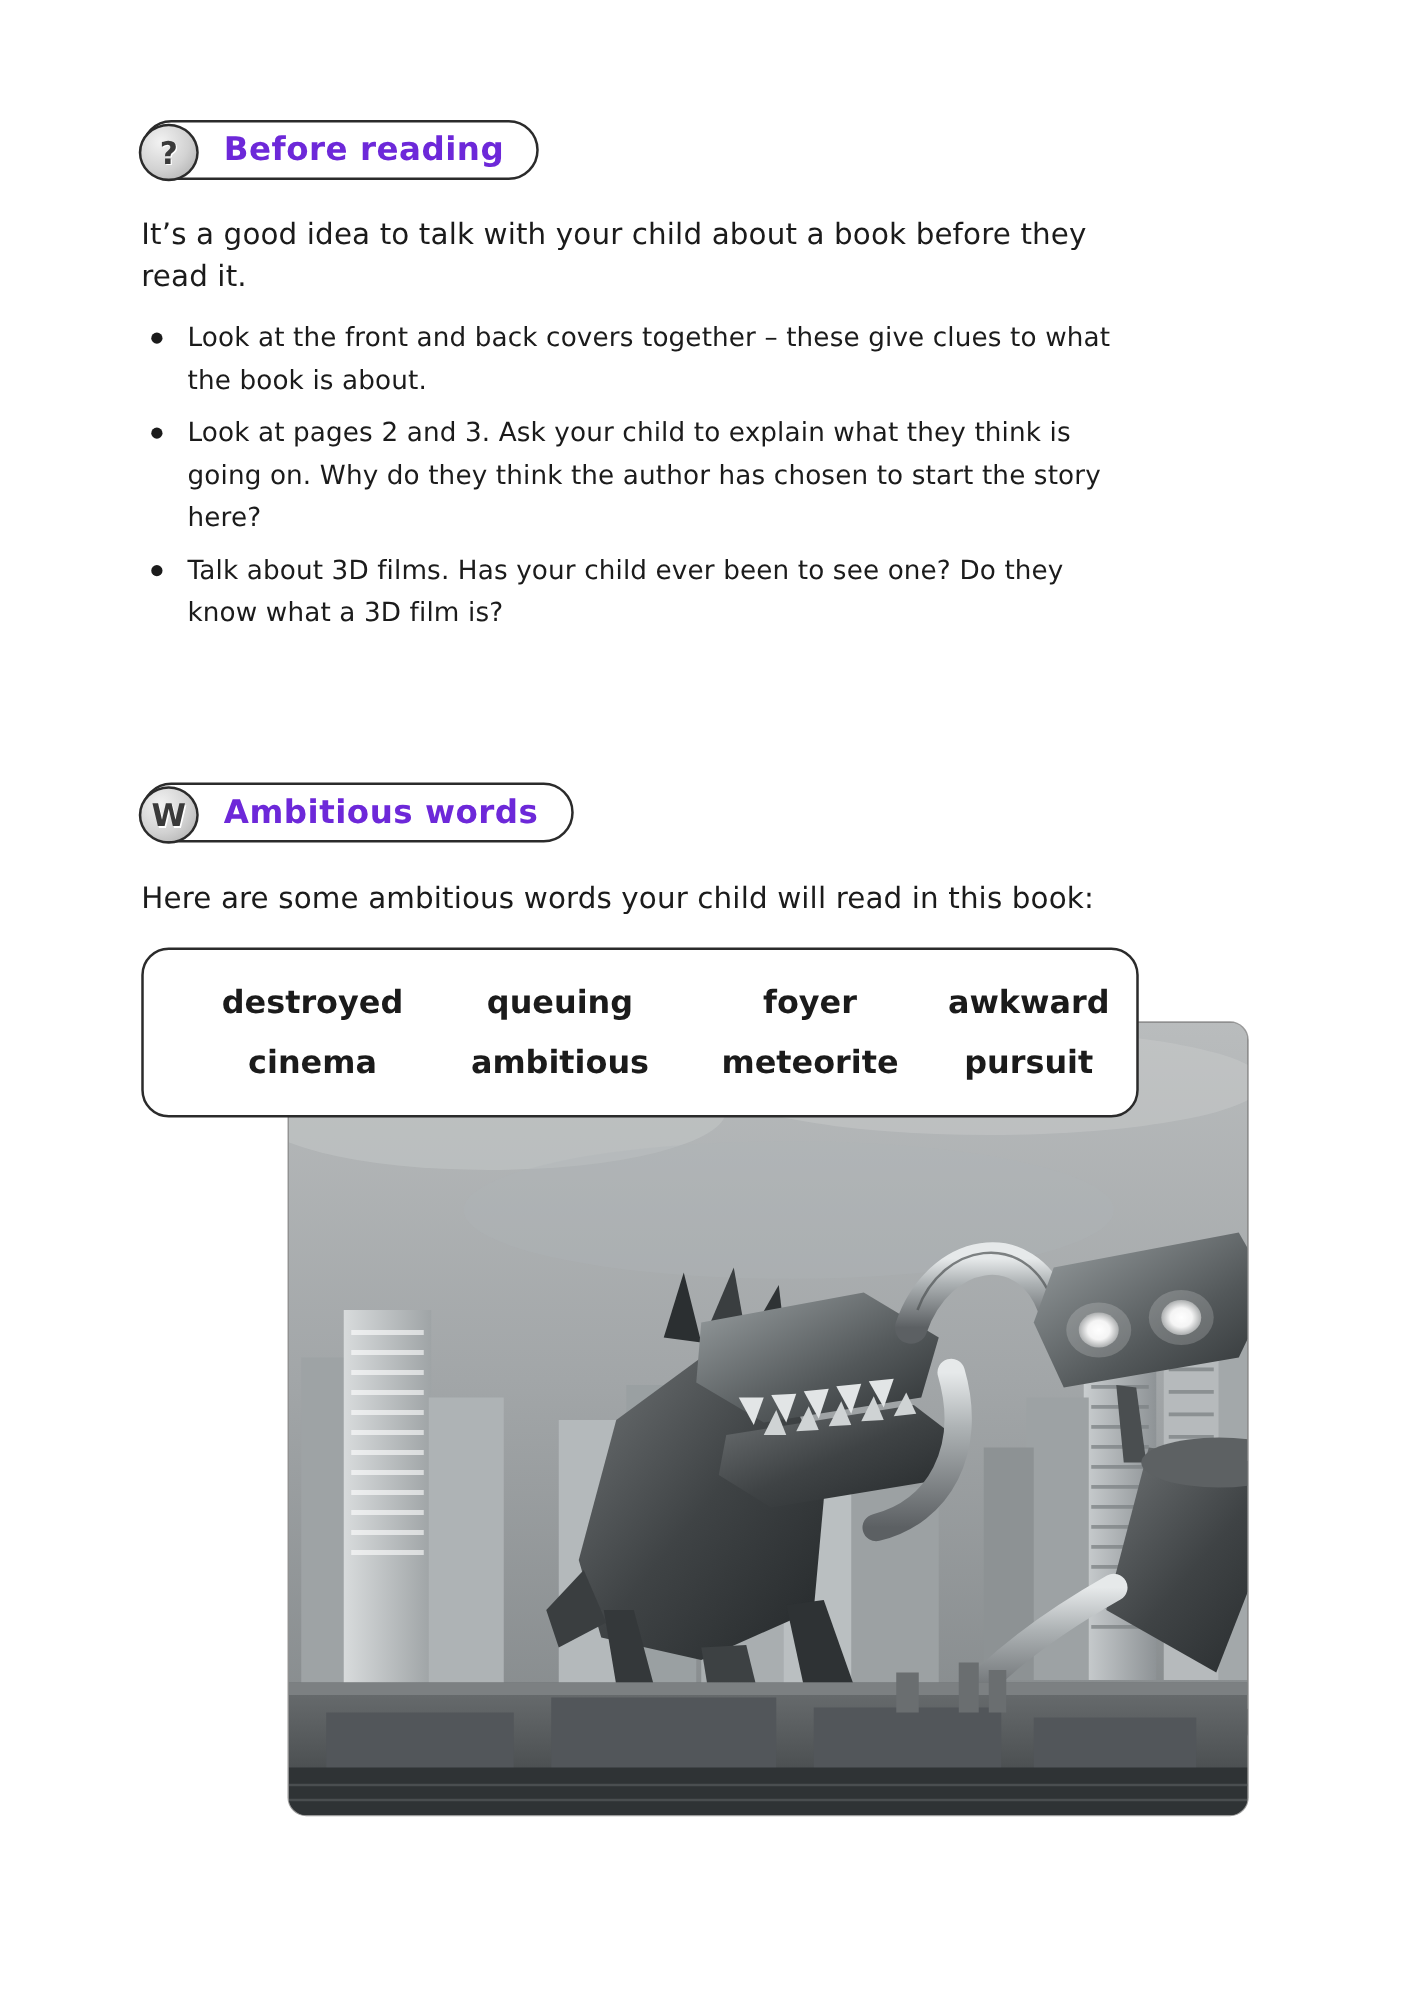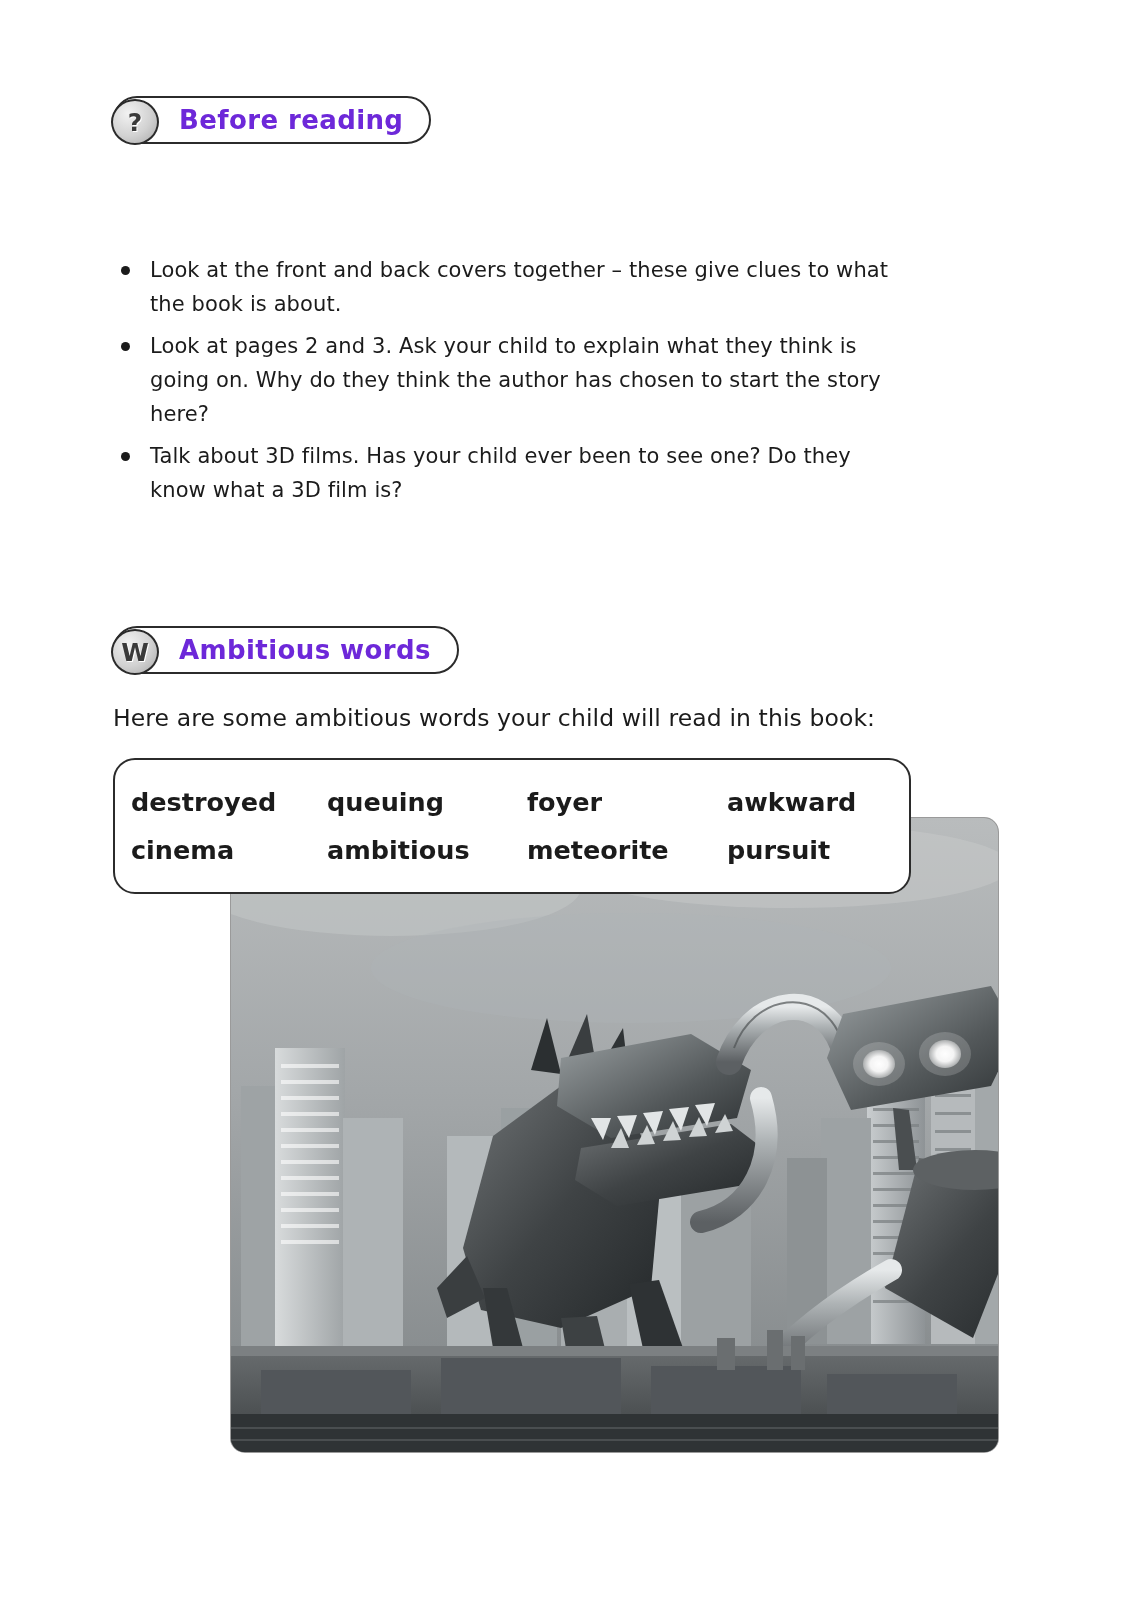--- a/index.html
+++ b/index.html
@@ -113,27 +113,28 @@
     width: 798px;
     height: 136px;
     background: #ffffff;
     border: 2.5px solid #2b2b2b;
     border-radius: 22px;
     box-sizing: border-box;
     z-index: 3;
   }
   .word-grid {
     position: absolute;
-    left: 16px;
+    left: 37px;
     top: 18px;
     width: 750px;
     display: grid;
     grid-template-columns: 196px 200px 200px 150px;
     grid-template-rows: 48px 48px;
     align-items: center;
+    text-align: center;
   }
   .word {
     font-family: "DejaVu Sans", sans-serif;
     font-weight: bold;
     font-size: 25.5px;
     color: #1b1b1b;
     white-space: nowrap;
   }
 
   
@@ -158,20 +159,21 @@
 
   <div class="section-head" style="left:113px; top:95px;">
     <div class="pill">
       <div class="badge">
         <span>?</span>
       </div>
       <div class="pill-label">Before reading</div>
     </div>
   </div>
 
+  <div class="para" style="left:113px; top:170px; width:760px;">It’s a good idea to talk with your child about a book before they read it.</div>
 
   <ul class="bullets" style="left:113px; top:253px; width:790px;">
     <li>Look at the front and back covers together – these give clues to what the book is about.</li>
     <li>Look at pages 2 and 3. Ask your child to explain what they think is going on. Why do they think the author has chosen to start the story here?</li>
     <li>Talk about 3D films. Has your child ever been to see one? Do they know what a 3D film is?</li>
   </ul>
 
 
   <div class="section-head" style="left:113px; top:625px;">
     <div class="pill">

